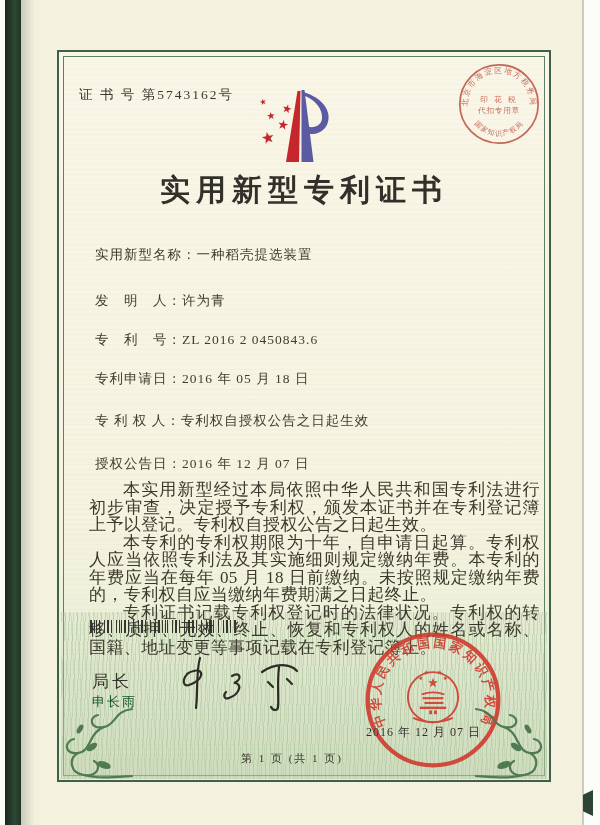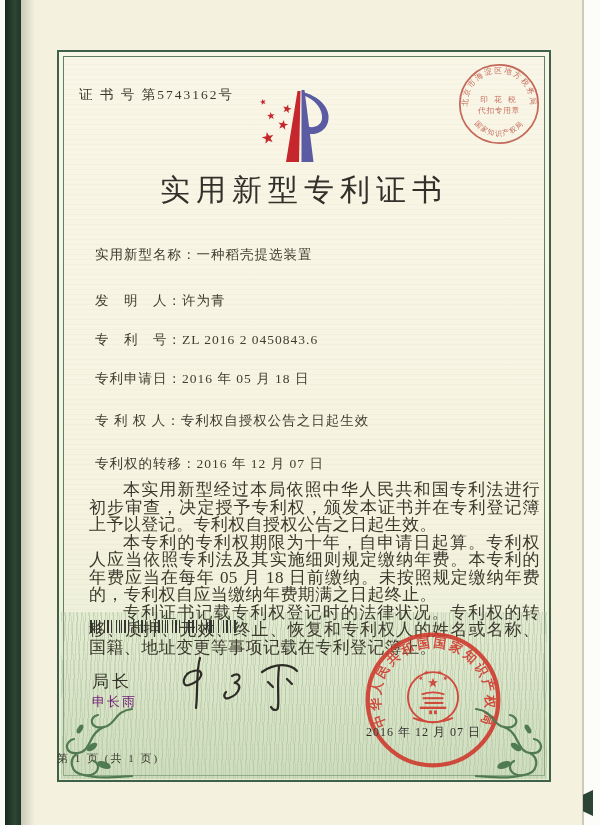--- a/index.html
+++ b/index.html
@@ -26,43 +26,43 @@
          background:
            linear-gradient(180deg,rgba(205,222,188,.25),rgba(186,208,170,.55)),
            repeating-linear-gradient(93deg,rgba(100,145,95,.28) 0 1px,transparent 1px 4px),
            repeating-linear-gradient(87deg,rgba(100,145,95,.20) 0 1px,transparent 1px 6px);}
 
   .layer{position:absolute;left:0;top:0;width:600px;height:825px;}
 
   .cert-no{position:absolute;left:79px;top:86px;font-size:13.5px;color:#3a382c;letter-spacing:2px;}
   .logo{position:absolute;left:250px;top:86px;}
   .doc-title{position:absolute;left:57px;top:170px;width:494px;text-align:center;
-             font-size:30px;font-weight:400;color:#32302a;letter-spacing:6px;}
+             font-size:30px;font-weight:700;color:#32302a;letter-spacing:6px;}
   .tax-stamp{position:absolute;left:457px;top:62px;opacity:.9;}
 
   .field{position:absolute;left:95px;width:440px;font-size:13.5px;color:#3f3d31;letter-spacing:1px;}
   .f1{top:246px}.f2{top:292px}.f3{top:331px}.f4{top:370px}.f5{top:412px}.f6{top:455px}
 
   .paras{position:absolute;left:89px;top:481px;width:451px;font-size:17px;line-height:17.5px;
          color:#3b392d;text-align:justify;letter-spacing:.4px;}
   .paras p{margin:0;text-indent:2em;}
 
   .barcode{position:absolute;left:90px;top:620px;width:148px;height:13px;
     background-image:
      repeating-linear-gradient(90deg,#35352f 0 2px,transparent 2px 4px,#35352f 4px 5px,transparent 5px 9px,#35352f 9px 10.5px,transparent 10.5px 14px,#35352f 14px 15px,transparent 15px 17px),
      repeating-linear-gradient(90deg,transparent 0 6px,#35352f 6px 7px,transparent 7px 23px);}
 
   .sig-role{position:absolute;left:92px;top:670px;font-size:17px;color:#35332a;letter-spacing:3px;}
-  .sig-name{position:absolute;left:92px;top:693px;font-size:13px;color:#701a75;letter-spacing:2px;}
+  .sig-name{position:absolute;left:92px;top:693px;font-size:13px;color:#14532d;letter-spacing:2px;}
   .signature{position:absolute;left:178px;top:652px;}
 
   .seal{position:absolute;left:362px;top:629px;opacity:.88;}
   .seal-date{position:absolute;left:366px;top:724px;font-size:12px;color:#2f2d26;letter-spacing:1px;
              text-shadow:0 0 1px rgba(255,255,255,.4);}
-  .page-info{position:absolute;left:57px;top:751px;width:470px;text-align:left;
+  .page-info{position:absolute;left:57px;top:751px;width:470px;text-align:center;
              font-size:11px;color:#3a382e;letter-spacing:2px;}
 
   .flourish{position:absolute;}
   .flourish.left{left:58px;top:707px;}
   .flourish.right{left:470px;top:707px;transform:scaleX(-1);}
 </style>
 </head>
 <body>
 
 <div class="scan">
@@ -111,21 +111,21 @@
       <text fill="#bf5a4a" font-size="10" letter-spacing="1.5">
         <textPath href="#taxArcBot" startOffset="50%" text-anchor="middle">国家知识产权局</textPath>
       </text>
     </svg>
 
     <div class="field f1"><span>实用新型名称：</span><span>一种稻壳提选装置</span></div>
     <div class="field f2"><span>发　明　人：</span><span>许为青</span></div>
     <div class="field f3"><span>专　利　号：</span><span>ZL 2016 2 0450843.6</span></div>
     <div class="field f4"><span>专利申请日：</span><span>2016 年 05 月 18 日</span></div>
     <div class="field f5"><span>专 利 权 人：</span><span>专利权自授权公告之日起生效</span></div>
-    <div class="field f6"><span>专利权的转移：</span><span>2016 年 12 月 07 日</span></div>
+    <div class="field f6"><span>授权公告日：</span><span>2016 年 12 月 07 日</span></div>
 
     <div class="paras">
       <p>本实用新型经过本局依照中华人民共和国专利法进行初步审查，决定授予专利权，颁发本证书并在专利登记簿上予以登记。专利权自授权公告之日起生效。</p>
       <p>本专利的专利权期限为十年，自申请日起算。专利权人应当依照专利法及其实施细则规定缴纳年费。本专利的年费应当在每年 05 月 18 日前缴纳。未按照规定缴纳年费的，专利权自应当缴纳年费期满之日起终止。</p>
       <p>专利证书记载专利权登记时的法律状况。专利权的转移、质押、无效、终止、恢复和专利权人的姓名或名称、国籍、地址变更等事项记载在专利登记簿上。</p>
     </div>
 
     <div class="barcode"></div>
 
     <div class="sig-role">局长</div>

